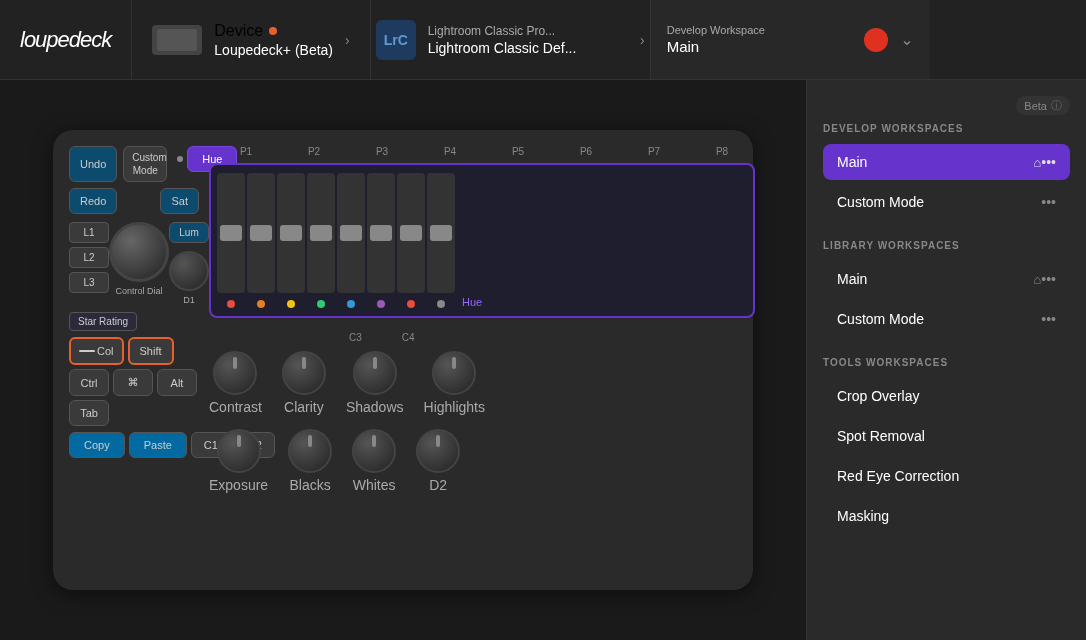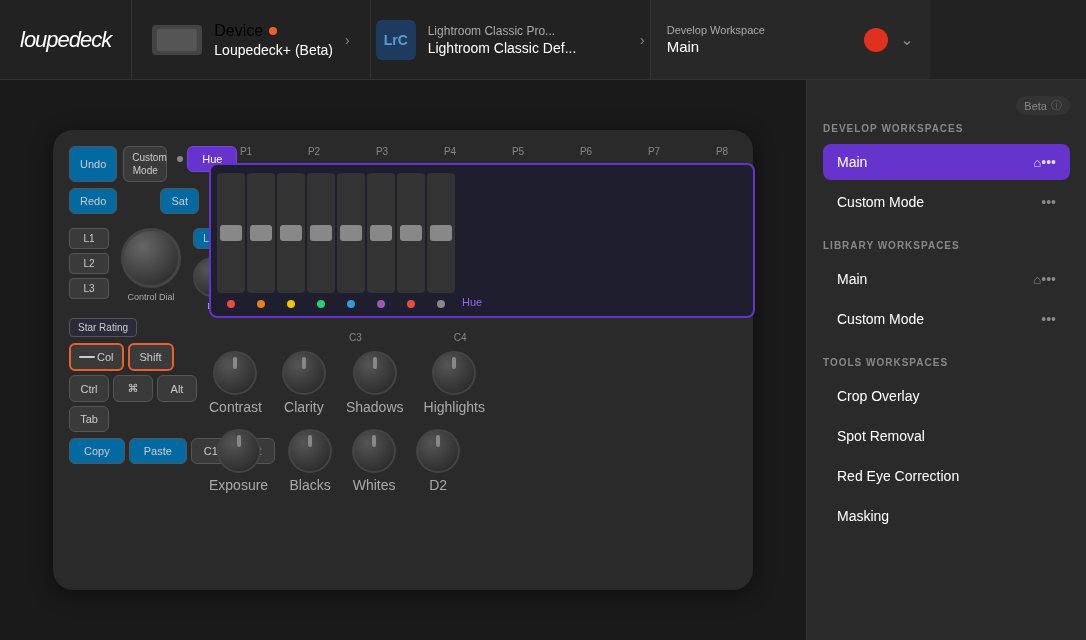--- a/index.html
+++ b/index.html
@@ -163,21 +163,21 @@
     .device-body {
       width: 700px;
       height: 460px;
       background: #2a2a2a;
       border-radius: 20px;
       padding: 16px;
       position: relative;
       box-shadow: 0 4px 20px rgba(0,0,0,0.5);
     }
     .btn-small {
-      background: #0369a1;
+      background: #0c4a6e;
       border: 1px solid #555;
       border-radius: 6px;
       color: #ccc;
       font-size: 11px;
       padding: 6px 10px;
       cursor: pointer;
       white-space: nowrap;
     }
 
     .btn-custom-mode {
@@ -447,21 +447,21 @@
                 <div style="width:6px;height:6px;background:#888;border-radius:50%;"></div>
                 <button class="btn-hue-active">Hue</button>
               </div>
             </div>
           </div>
           <div style="display:flex; gap:6px;">
             <button class="btn-small">Redo</button>
             <div style="width:50px;"></div>
             <button class="btn-small">Sat</button>
           </div>
-          <div style="display:flex; gap:12px; margin-top:8px;">
+          <div style="display:flex; gap:0; margin-top:2px;">
             <div style="display:flex; flex-direction:column; gap:4px;">
               <button class="btn-l">L1</button>
               <button class="btn-l">L2</button>
               <button class="btn-l">L3</button>
             </div>
             <div style="display:flex; flex-direction:column; align-items:center; gap:4px;">
               <div style="width:60px;height:60px;background:radial-gradient(circle at 35% 30%,#666,#222);border-radius:50%;border:3px solid #444;"></div>
               <span style="color:#aaa;font-size:9px;">Control Dial</span>
             </div>
             <div style="display:flex; flex-direction:column; gap:4px;">
@@ -559,21 +559,21 @@
               <div style="display:flex; flex-direction:column; align-items:center; gap:3px;">
                 <div class="slider-track">
                   <div class="slider-thumb"></div>
                 </div>
                 <div class="slider-dot" style="background:#888;"></div>
               </div>
             </div>
             <div style="color:#9966ff;font-size:11px;margin-left:4px;align-self:flex-end;">Hue</div>
           </div>
 
-          <div style="display:flex; gap:92px; padding-left:140px; margin-bottom:2px;">
+          <div style="display:flex; gap:40px; padding-left:140px; margin-bottom:2px;">
             <span style="color:#888;font-size:10px;">C3</span>
             <span style="color:#888;font-size:10px;">C4</span>
           </div>
 
           <div style="display:flex; gap:20px; align-items:flex-end;">
             <div class="knob-group">
               <div class="knob"></div>
               <span class="knob-label">Contrast</span>
             </div>
             <div class="knob-group">

